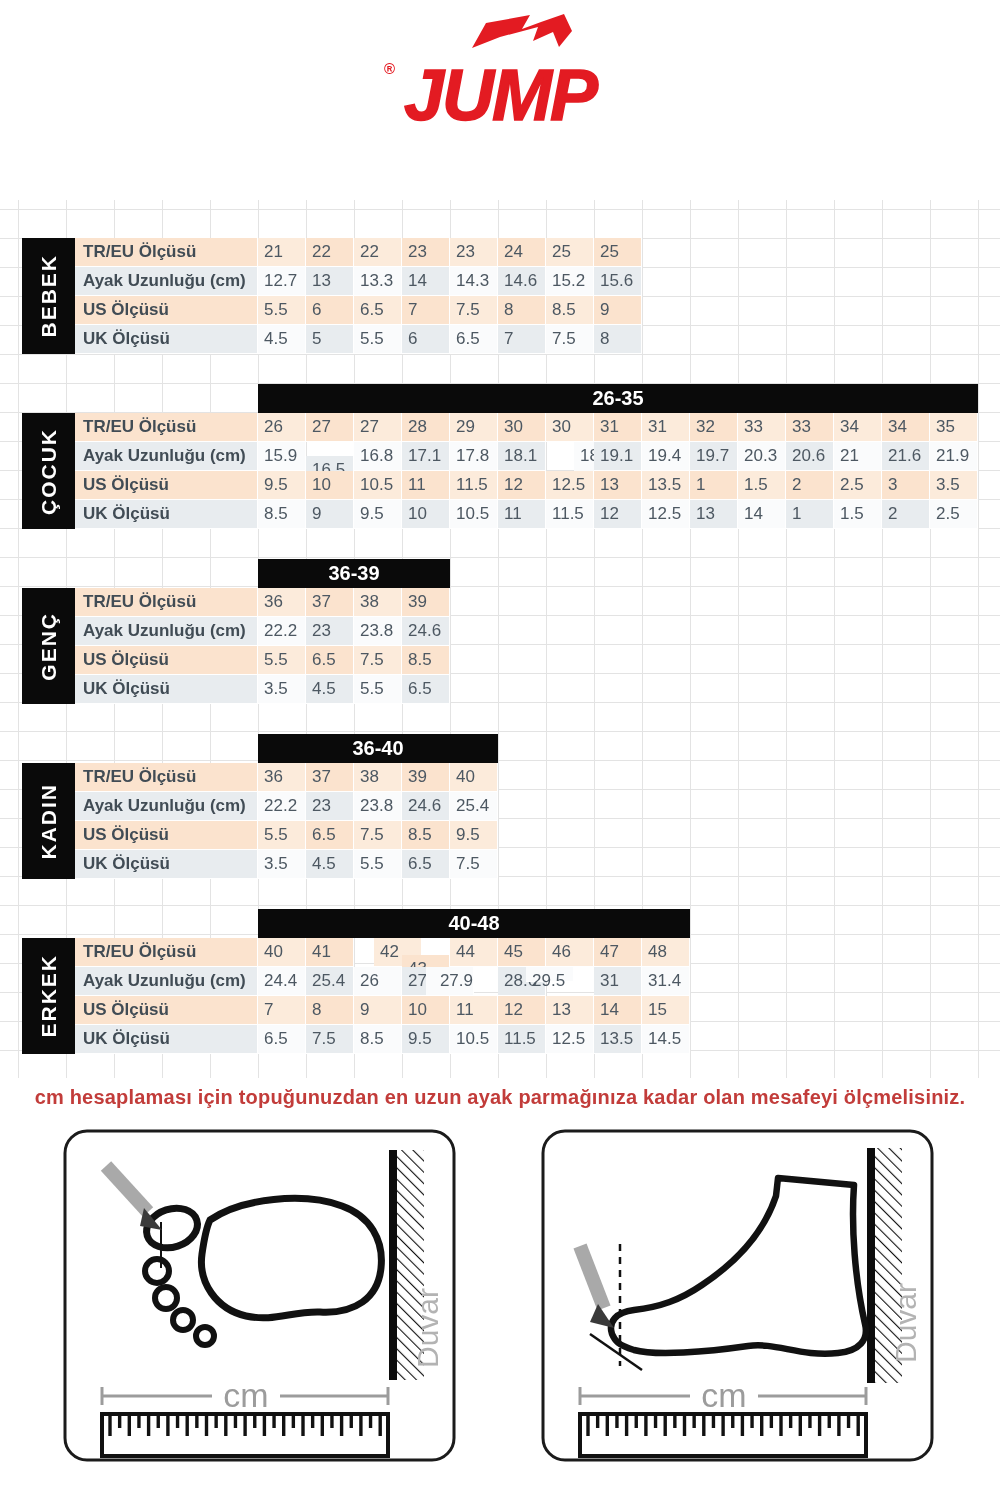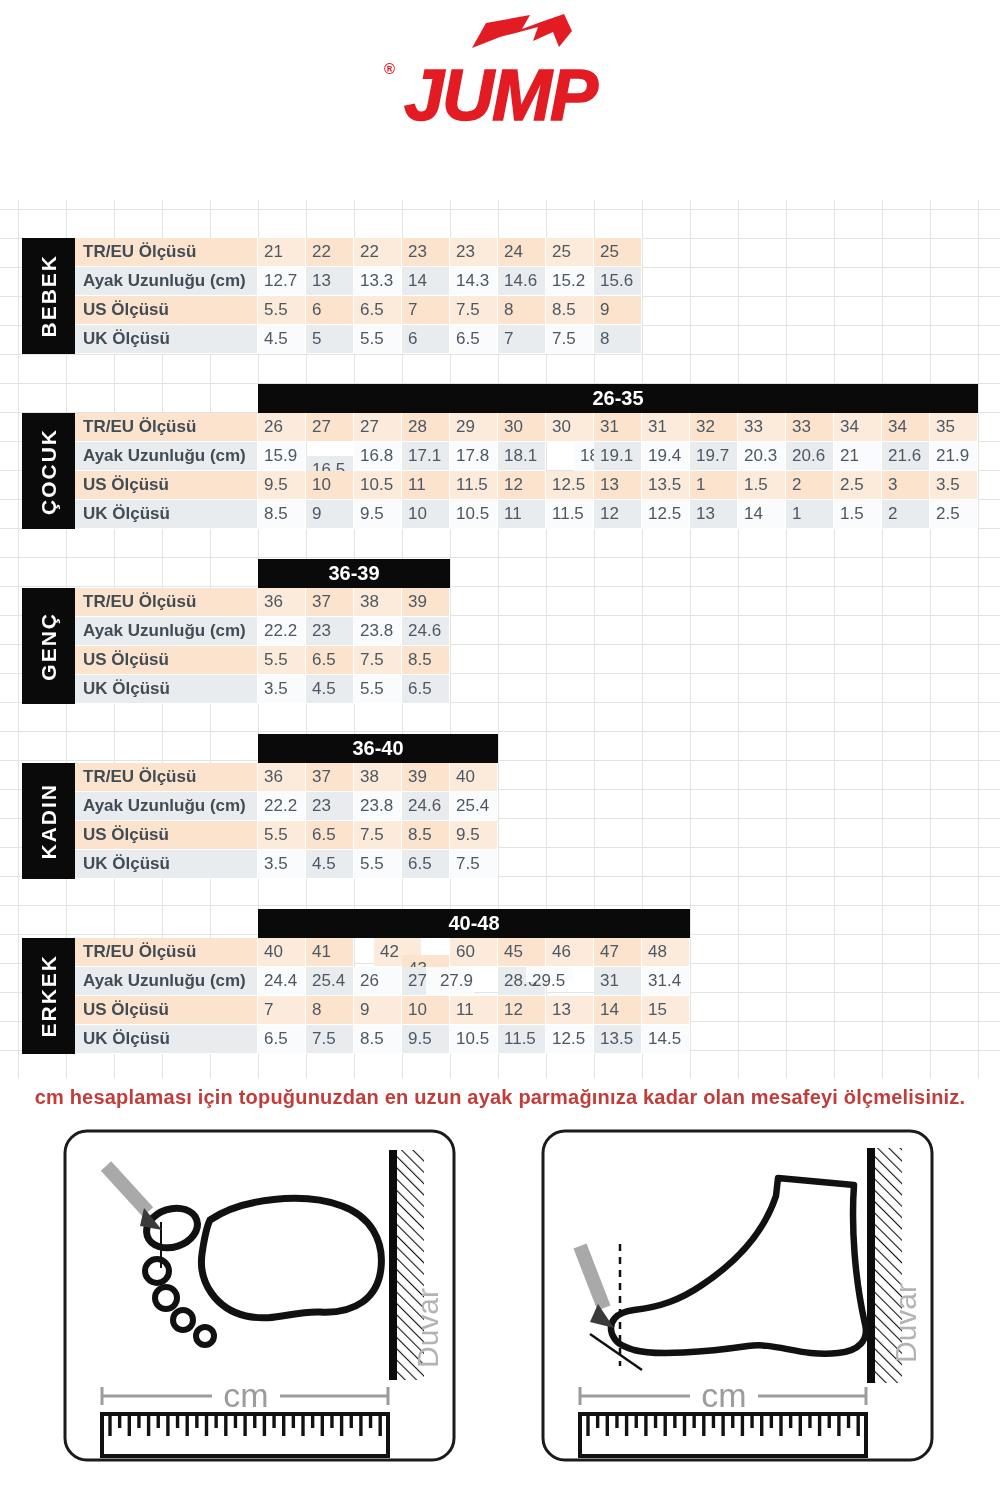--- a/index.html
+++ b/index.html
@@ -230,21 +230,21 @@
       <div class="section" style="left: 22px; top: 709px; width: 668px; height: 145px;">
         <div class="range-header" style="left: 236px; top: 0px; width: 432px; height: 29px;">40-48</div>
         <div class="category-box" style="left: 0px; top: 29px; width: 53px; height: 116px;">
           <span class="category-label">ERKEK</span>
         </div>
         <div class="row-label" style="left: 53px; top: 29px; width: 183px; height: 29px; background: rgb(251, 227, 206);">TR/EU Ölçüsü</div>
         <div class="cell" style="left: 236px; top: 29px; width: 48px; height: 29px; background: rgb(252, 235, 219);">40</div>
         <div class="cell" style="left: 284px; top: 29px; width: 48px; height: 29px; background: rgb(251, 227, 206);">41</div>
         <div class="cell" style="left: 332px; top: 29px; width: 48px; height: 29px; background: rgb(252, 235, 219); margin-left: 20px;">42</div>
         <div class="cell" style="left: 380px; top: 46px; width: 48px; height: 29px; background: rgb(251, 227, 206);">43</div>
-        <div class="cell" style="left: 428px; top: 29px; width: 48px; height: 29px; background: rgb(252, 235, 219);">60</div>
+        <div class="cell" style="left: 428px; top: 29px; width: 48px; height: 29px; background: rgb(252, 235, 219);">44</div>
         <div class="cell" style="left: 476px; top: 29px; width: 48px; height: 29px; background: rgb(251, 227, 206);">45</div>
         <div class="cell" style="left: 524px; top: 29px; width: 48px; height: 29px; background: rgb(252, 235, 219);">46</div>
         <div class="cell" style="left: 572px; top: 29px; width: 48px; height: 29px; background: rgb(251, 227, 206);">47</div>
         <div class="cell" style="left: 620px; top: 29px; width: 48px; height: 29px; background: rgb(252, 235, 219);">48</div>
         <div class="row-label" style="left: 53px; top: 58px; width: 183px; height: 29px; background: rgb(232, 236, 239);">Ayak Uzunluğu (cm)</div>
         <div class="cell" style="left: 236px; top: 58px; width: 48px; height: 29px; background: rgb(250, 251, 252);">24.4</div>
         <div class="cell" style="left: 284px; top: 58px; width: 48px; height: 29px; background: rgb(232, 236, 239);">25.4</div>
         <div class="cell" style="left: 332px; top: 58px; width: 48px; height: 29px; background: rgb(250, 251, 252);">26</div>
         <div class="cell" style="left: 380px; top: 58px; width: 48px; height: 29px; background: rgb(232, 236, 239);">27</div>
         <div class="cell" style="left: 404px; top: 58px; width: 48px; height: 29px; background: rgb(250, 251, 252); text-align: right;">27.9</div>

